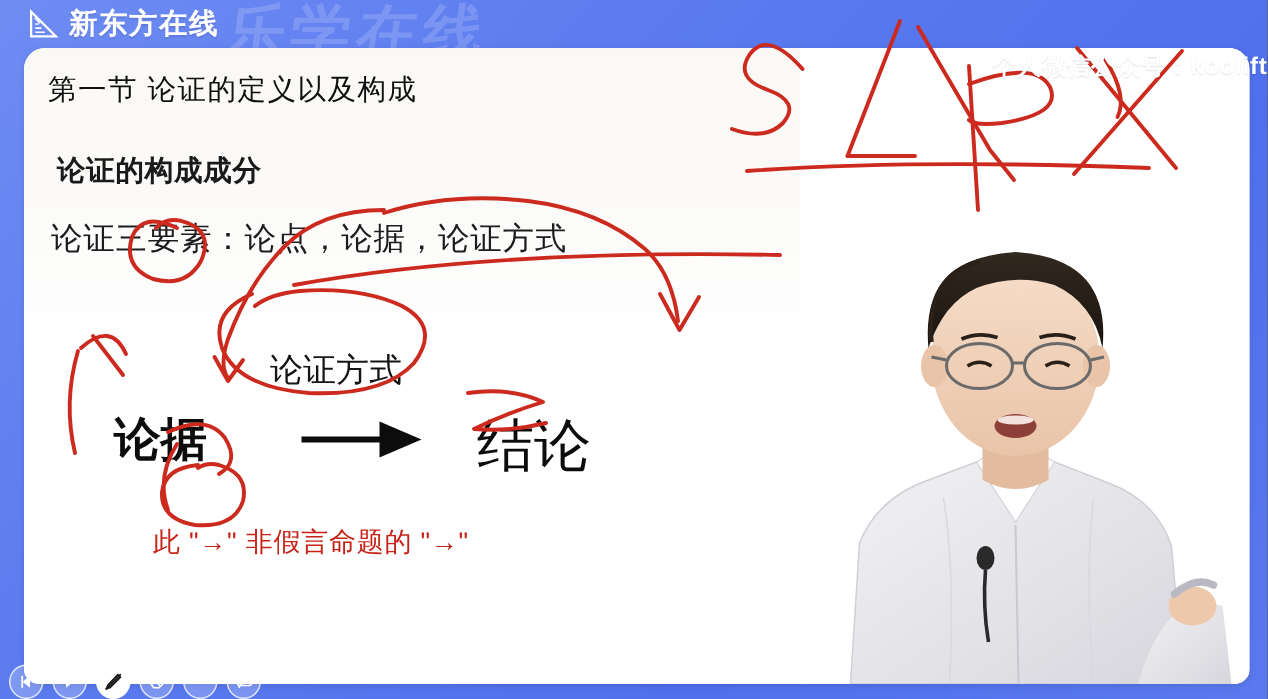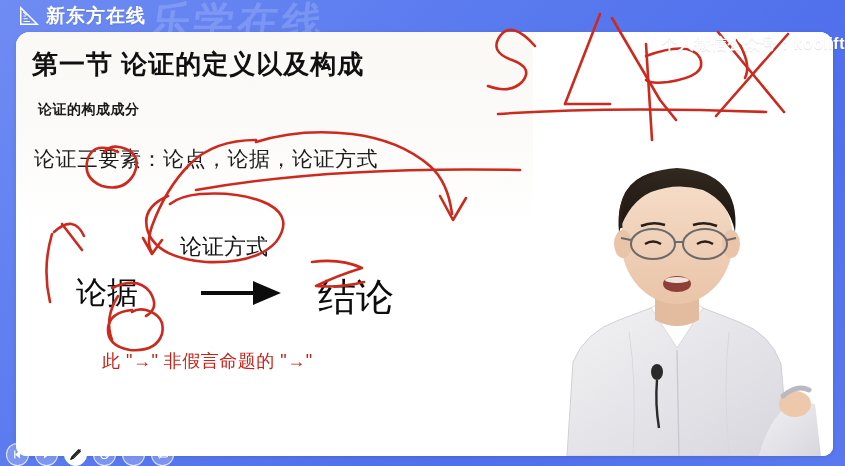--- a/index.html
+++ b/index.html
@@ -90,31 +90,31 @@
   
   .slide-content {
     position: absolute;
     left: 0; top: 0; right: 0; bottom: 0;
     z-index: 3;
   }
   .sec-title {
     position: absolute;
     left: 16px;
     top: 15px;
-    font-size: 26px;
-    font-weight: 700;
+    font-size: 19px;
+    font-weight: 400;
     color: #101010;
     letter-spacing: 1px;
     white-space: nowrap;
   }
   .sub-head {
     position: absolute;
     left: 22px;
     top: 69px;
-    font-size: 14px;
+    font-size: 19px;
     font-weight: 700;
     color: #1a1a1a;
     letter-spacing: 0.5px;
     white-space: nowrap;
   }
   .line-three {
     position: absolute;
     left: 18px;
     top: 113px;
     font-size: 21px;
@@ -133,20 +133,21 @@
     color: #141414;
     white-space: nowrap;
   }
   .diag-premise {
     position: absolute;
     left: 60px;
     top: 240px;
     font-size: 31px;
     color: #0c0c0c;
     white-space: nowrap;
+    font-weight: bold;
   }
   .diag-conclusion {
     position: absolute;
     left: 302px;
     top: 240px;
     font-size: 38px;
     color: #0c0c0c;
     white-space: nowrap;
   }
   .diag-arrow {

